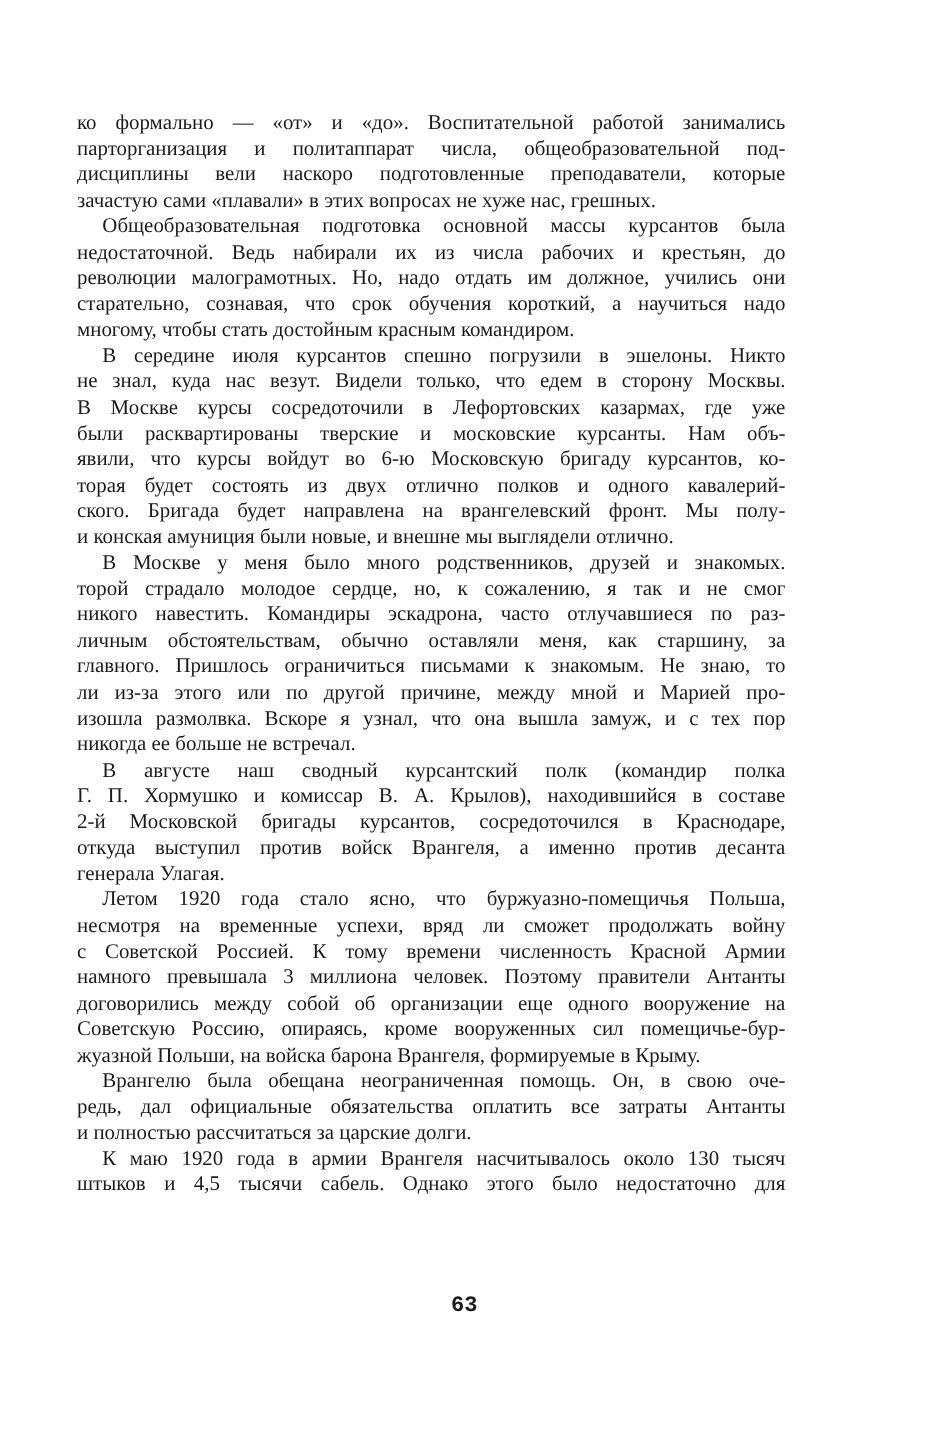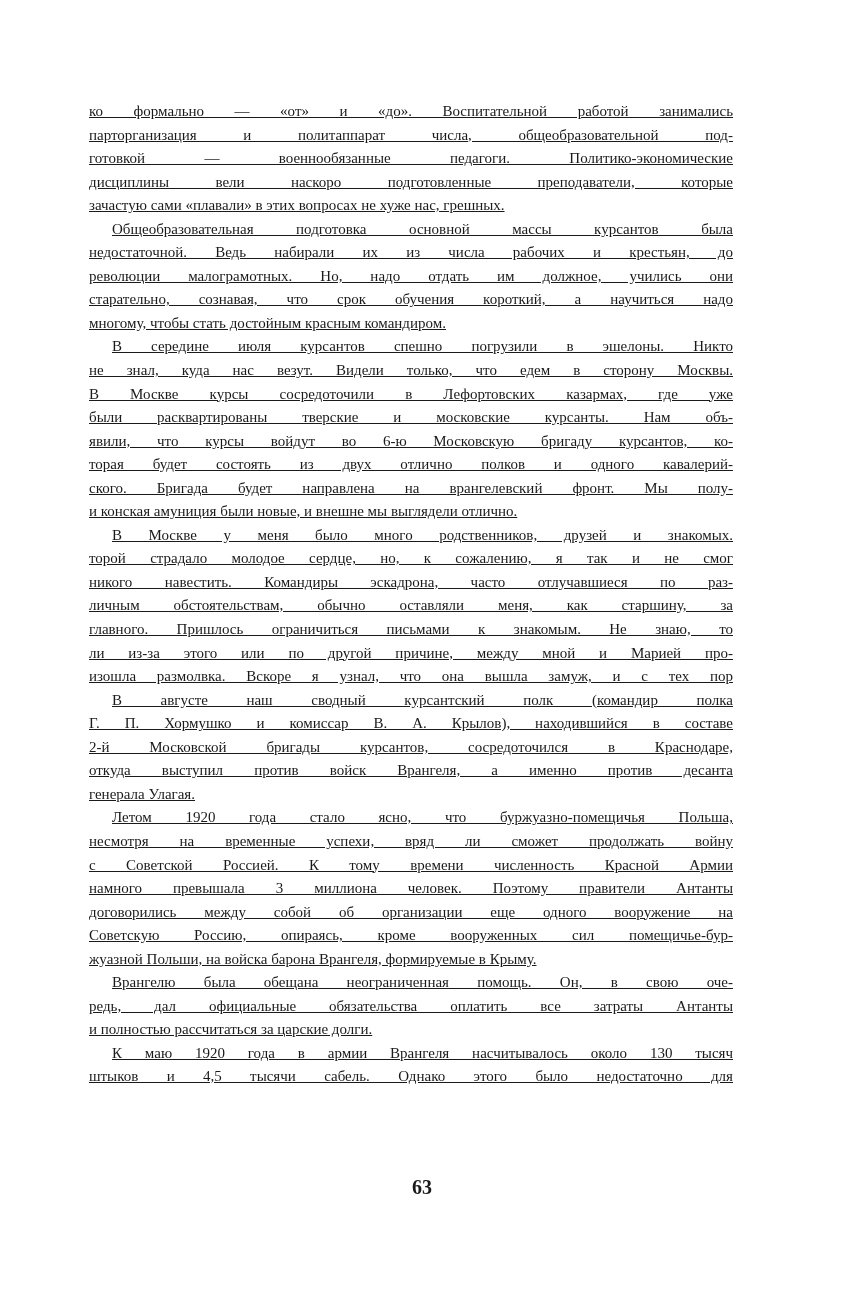--- a/index.html
+++ b/index.html
@@ -8,64 +8,62 @@
       background: #ffffff;
     }
     body {
       width: 844px;
       height: 1311px;
       position: relative;
       overflow: hidden;
     }
     .page {
       position: absolute;
-      left: 89px;
+      left: 70px;
       top: 100px;
       width: 644px;
       font-family: "Liberation Serif", "DejaVu Serif", serif;
-      font-size: 15px;
+      font-size: 19px;
       line-height: 23.55px;
       color: #1a1a1a;
       text-align: justify;
       hyphens: manual;
-      text-decoration: underline;
     }
     .line {
       display: block;
       text-align: justify;
       text-align-last: justify;
       white-space: nowrap;
       overflow: visible;
     }
     .line.last {
       text-align-last: left;
     }
     .indent {
       padding-left: 23px;
     }
     .page-number {
       position: absolute;
       left: 0;
       width: 844px;
       top: 1176px;
       text-align: center;
-      font-family: Liberation Serif, serif;
+      font-family: Liberation Mono, monospace;
       font-weight: bold;
       font-size: 20px;
       color: #1a1a1a;
     }
   </style>
 </head>
 <body>
 
 <div class="page" id="page-body">
     <div>
       <span class="line">ко формально — «от» и «до». Воспитательной работой занимались</span>
       <span class="line">парторганизация и политаппарат числа, общеобразовательной под-</span>
-      <span class="line">готовкой — военнообязанные педагоги. Политико-экономические</span>
       <span class="line">дисциплины вели наскоро подготовленные преподаватели, которые</span>
       <span class="line last">зачастую сами «плавали» в этих вопросах не хуже нас, грешных.</span>
     </div>
     <div>
       <span class="line indent">Общеобразовательная подготовка основной массы курсантов была</span>
       <span class="line">недостаточной. Ведь набирали их из числа рабочих и крестьян, до</span>
       <span class="line">революции малограмотных. Но, надо отдать им должное, учились они</span>
       <span class="line">старательно, сознавая, что срок обучения короткий, а научиться надо</span>
       <span class="line last">многому, чтобы стать достойным красным командиром.</span>
     </div>
@@ -80,20 +78,21 @@
       <span class="line last">и конская амуниция были новые, и внешне мы выглядели отлично.</span>
     </div>
     <div>
       <span class="line indent">В Москве у меня было много родственников, друзей и знакомых.</span>
       <span class="line">торой страдало молодое сердце, но, к сожалению, я так и не смог</span>
       <span class="line">никого навестить. Командиры эскадрона, часто отлучавшиеся по раз-</span>
       <span class="line">личным обстоятельствам, обычно оставляли меня, как старшину, за</span>
       <span class="line">главного. Пришлось ограничиться письмами к знакомым. Не знаю, то</span>
       <span class="line">ли из-за этого или по другой причине, между мной и Марией про-</span>
       <span class="line">изошла размолвка. Вскоре я узнал, что она вышла замуж, и с тех пор</span>
+      <span class="line last">никогда ее больше не встречал.</span>
     </div>
     <div>
       <span class="line indent">В августе наш сводный курсантский полк (командир полка</span>
       <span class="line">Г. П. Хормушко и комиссар В. А. Крылов), находившийся в составе</span>
       <span class="line">2-й Московской бригады курсантов, сосредоточился в Краснодаре,</span>
       <span class="line">откуда выступил против войск Врангеля, а именно против десанта</span>
       <span class="line last">генерала Улагая.</span>
     </div>
     <div>
       <span class="line indent">Летом 1920 года стало ясно, что буржуазно-помещичья Польша,</span>

